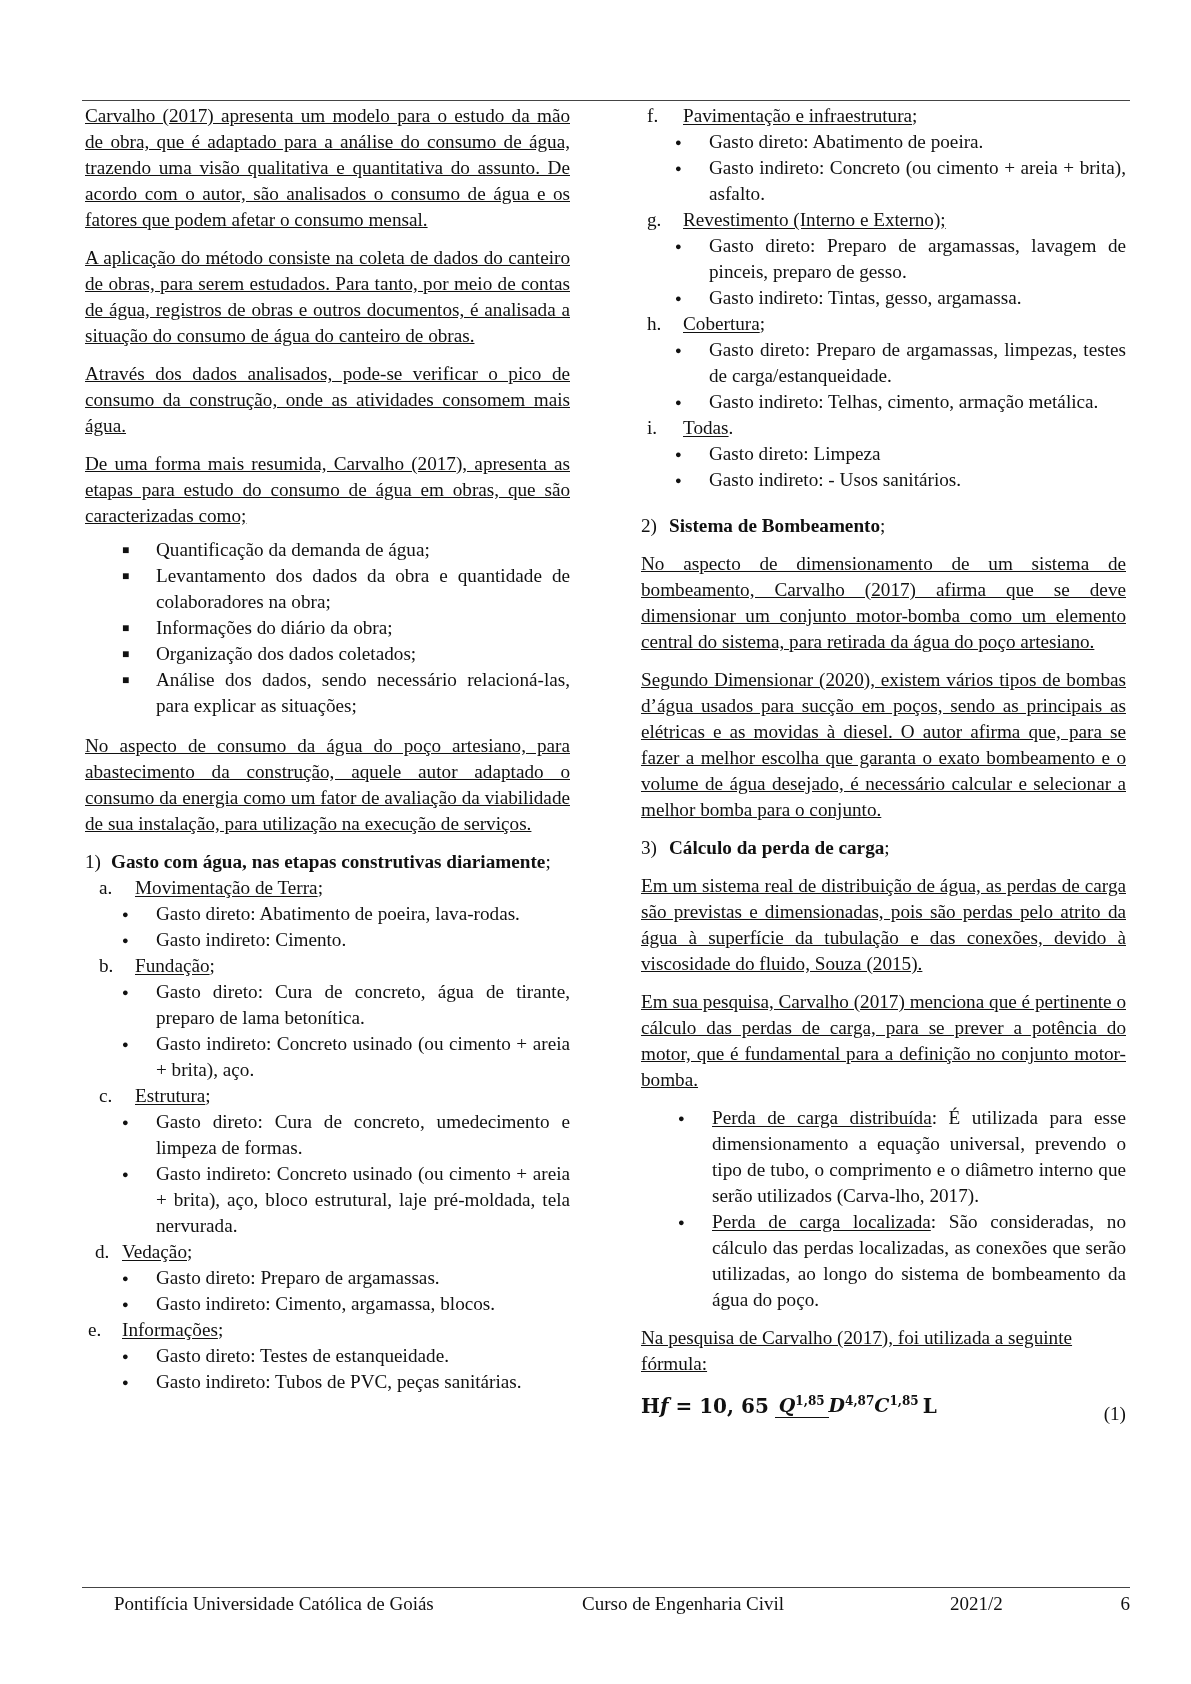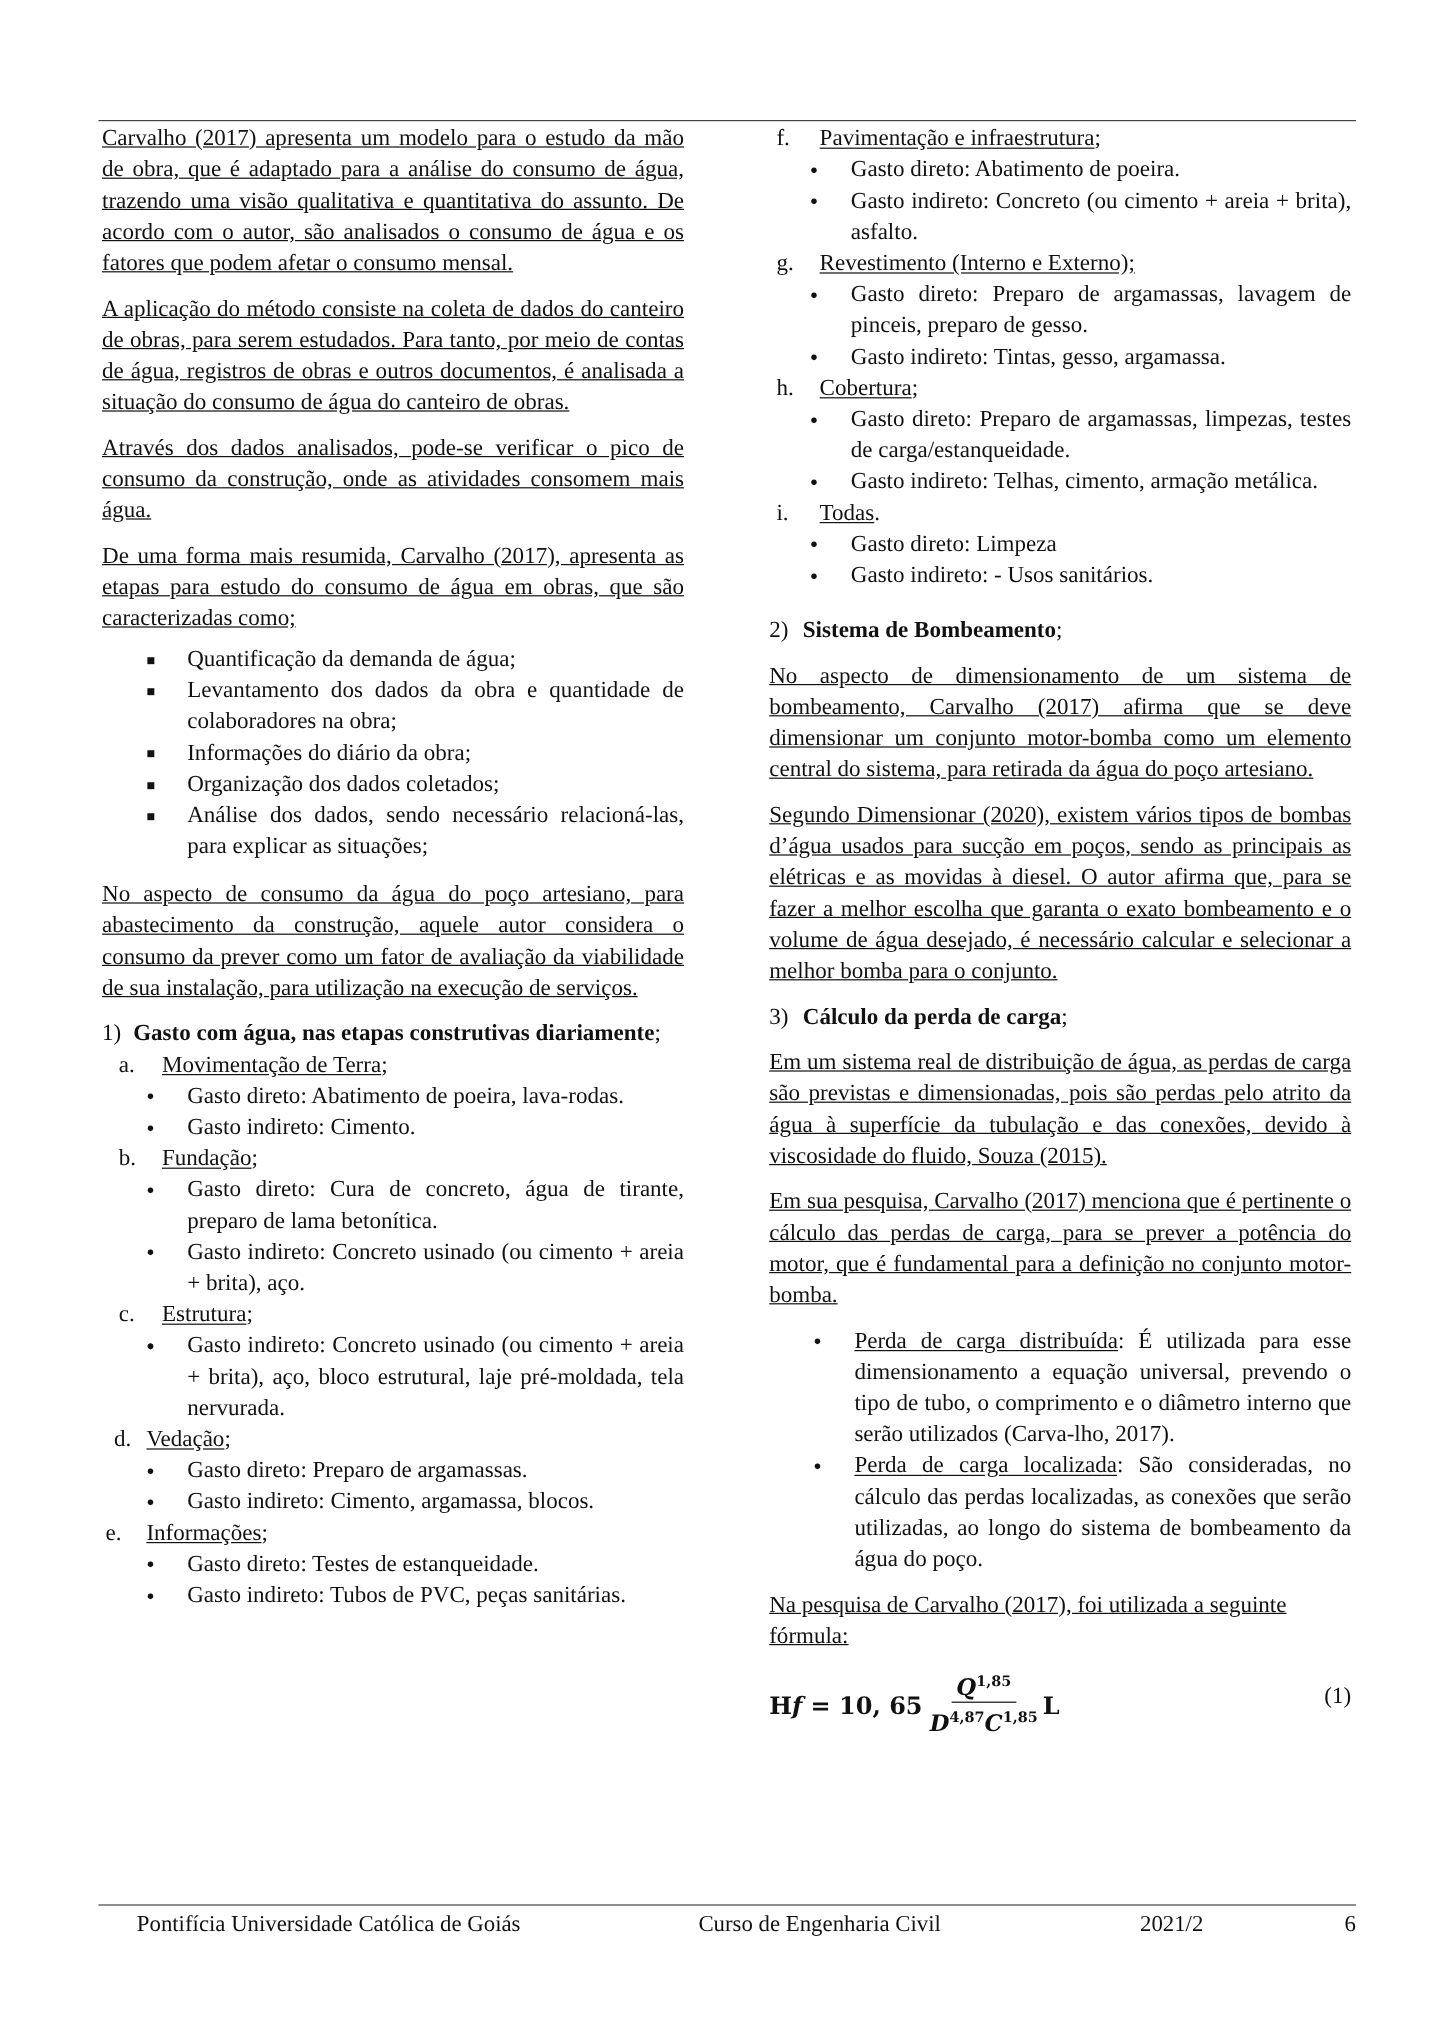--- a/index.html
+++ b/index.html
@@ -18,21 +18,21 @@
   .dot-list li .mk { position:absolute; left:37px; top:0; }
   .sub-head { position:relative; padding-left:50px; }
   .sub-head .mk { position:absolute; left:14px; top:0; }
   .num-head { position:relative; padding-left:26px; text-align:justify; }
   .num-head .mk { position:absolute; left:0; top:0; }
   .u { text-decoration:underline; text-underline-offset:2px; }
   .b { font-weight:bold; }
   .gap { height:12px; }
   .eq-row { position:relative; height:60px; margin-top:8px; }
   .eq { position:absolute; left:0; top:4px; font-family:"DejaVu Serif",serif; font-weight:bold; font-size:20px; display:flex; align-items:center; }
-  .eq .frac { display:inline-flex; flex-direction:column; align-items:center; margin:0 4px 4px 6px; font-style:italic; }
+  .eq .frac { display:inline-flex; flex-direction:row; margin:0 4px 4px 6px; font-style:italic; }
   .eq .frac .num { font-size:19px; padding:0 4px; border-bottom:1.5px solid #111; line-height:24px; }
   .eq .frac .den { font-size:19px; line-height:24px; }
   .eq sup { font-size:12px; font-style:normal; }
   .eq .it { font-style:italic; }
   .eq-num { position:absolute; right:0; top:16px; font-size:19.2px; }
   .footer { position:absolute; top:1593px; left:85px; width:1045px; height:26px; font-size:19px; }
   .footer span { position:absolute; top:0;margin-left:29px; }
 </style>
 </head>
 <body>
@@ -46,21 +46,21 @@
   <p class="tight">De uma forma mais resumida, Carvalho (2017), apresenta as etapas para estudo do consumo de água em obras, que são caracterizadas como;</p>
   <div class="gap" style="height:8px"></div>
   <ul class="sq-list">
     <li><span class="mk">■</span><span>Quantificação da demanda de água;</span></li>
     <li><span class="mk">■</span><span>Levantamento dos dados da obra e quantidade de colaboradores na obra;</span></li>
     <li><span class="mk">■</span><span>Informações do diário da obra;</span></li>
     <li><span class="mk">■</span><span>Organização dos dados coletados;</span></li>
     <li><span class="mk">■</span><span>Análise dos dados, sendo necessário relacioná-las, para explicar as situações;</span></li>
   </ul>
   <div class="gap" style="height:14px"></div>
-  <p>No aspecto de consumo da água do poço artesiano, para abastecimento da construção, aquele autor considera o consumo da prever como um fator de avaliação da viabilidade de sua instalação, para utilização na execução de serviços.</p>
+  <p>No aspecto de consumo da água do poço artesiano, para abastecimento da construção, aquele autor adaptado o consumo da energia como um fator de avaliação da viabilidade de sua instalação, para utilização na execução de serviços.</p>
   <div class="num-head">
     <span class="mk">1)</span>
     <span class="b">Gasto com água, nas etapas construtivas diariamente</span><span>;</span>
   </div>
 
   <div>
     <div class="sub-head"><span class="mk">a.</span><span class="u">Movimentação de Terra</span><span>;</span></div>
     <ul class="dot-list">
       <li><span class="mk" style="font-size:11px">●</span><span>Gasto direto: Abatimento de poeira, lava-rodas.</span></li>
       <li><span class="mk" style="font-size:11px">●</span><span>Gasto indireto: Cimento.</span></li>
@@ -69,21 +69,21 @@
   <div>
     <div class="sub-head"><span class="mk">b.</span><span class="u">Fundação</span><span>;</span></div>
     <ul class="dot-list">
       <li><span class="mk" style="font-size:11px">●</span><span>Gasto direto: Cura de concreto, água de tirante, preparo de lama betonítica.</span></li>
       <li><span class="mk" style="font-size:11px">●</span><span>Gasto indireto: Concreto usinado (ou cimento + areia + brita), aço.</span></li>
     </ul>
   </div>
   <div>
     <div class="sub-head"><span class="mk">c.</span><span class="u">Estrutura</span><span>;</span></div>
     <ul class="dot-list">
-      <li><span class="mk" style="font-size:11px">●</span></li>
+      <li><span class="mk" style="font-size:11px">●</span><span>Gasto direto: Cura de concreto, umedecimento e limpeza de formas.</span></li>
       <li><span class="mk" style="font-size:11px">●</span><span>Gasto indireto: Concreto usinado (ou cimento + areia + brita), aço, bloco estrutural, laje pré-moldada, tela nervurada.</span></li>
     </ul>
   </div>
   <div>
     <div class="sub-head" style="padding-left:37px"><span class="mk" style="left:10px">d.</span><span class="u">Vedação</span><span>;</span></div>
     <ul class="dot-list">
       <li><span class="mk" style="font-size:11px">●</span><span>Gasto direto: Preparo de argamassas.</span></li>
       <li><span class="mk" style="font-size:11px">●</span><span>Gasto indireto: Cimento, argamassa, blocos.</span></li>
     </ul>
   </div>

